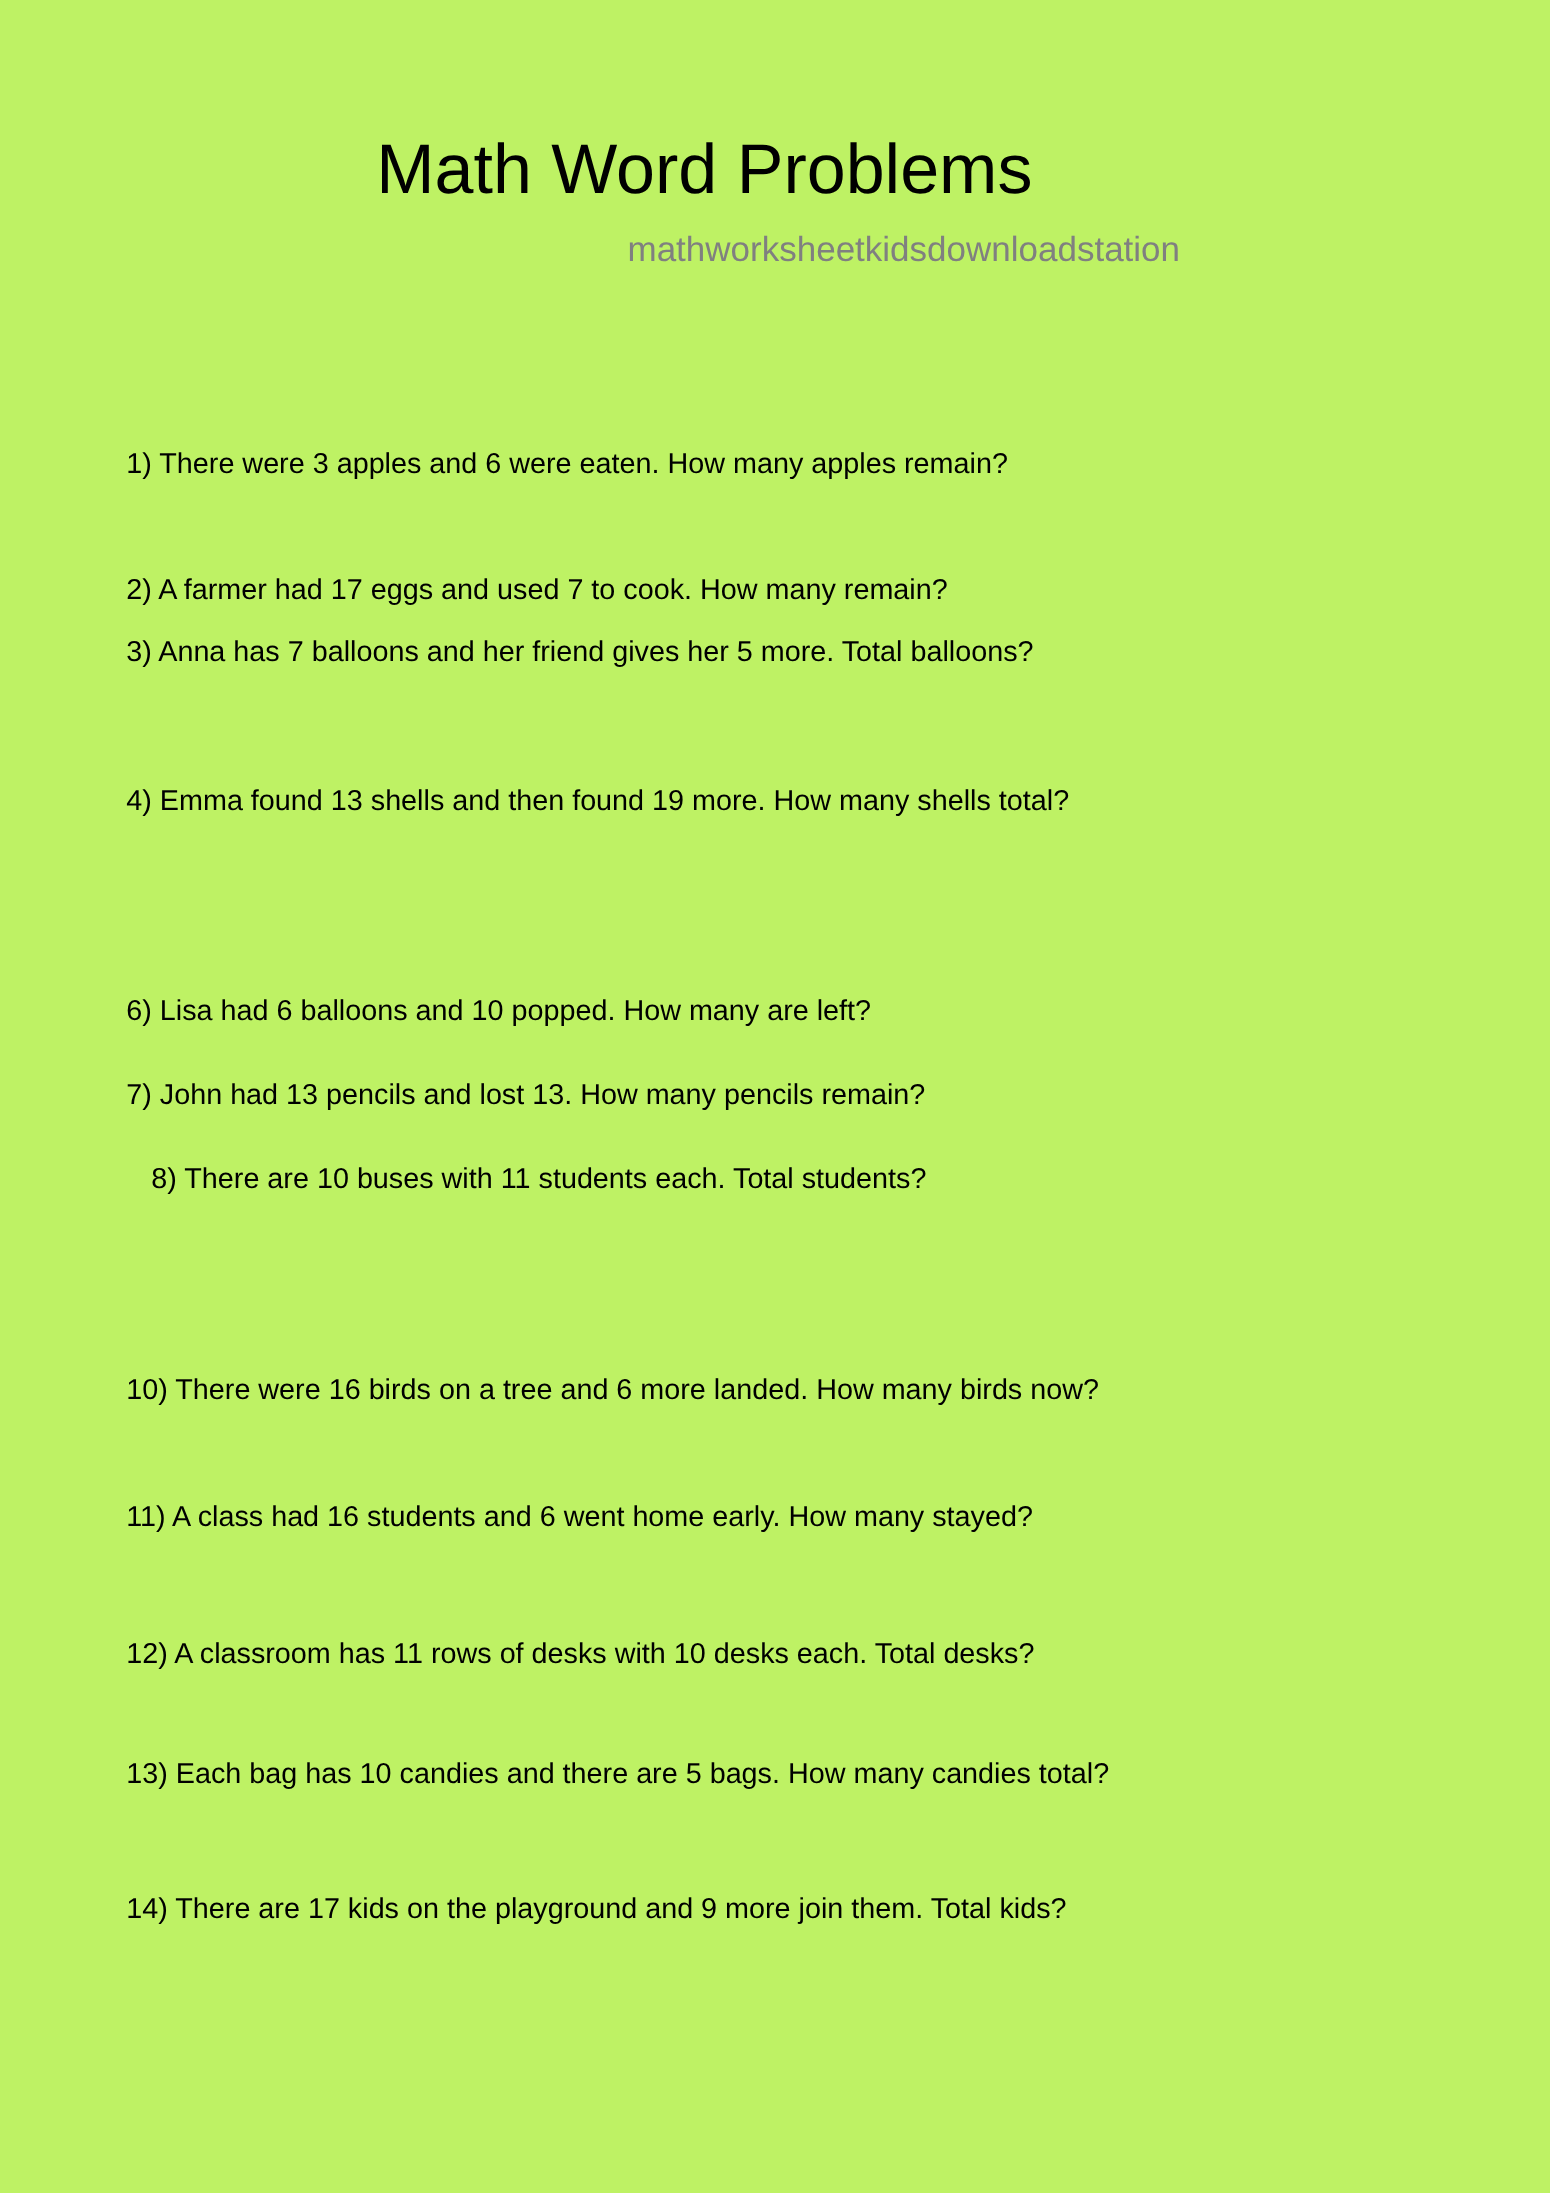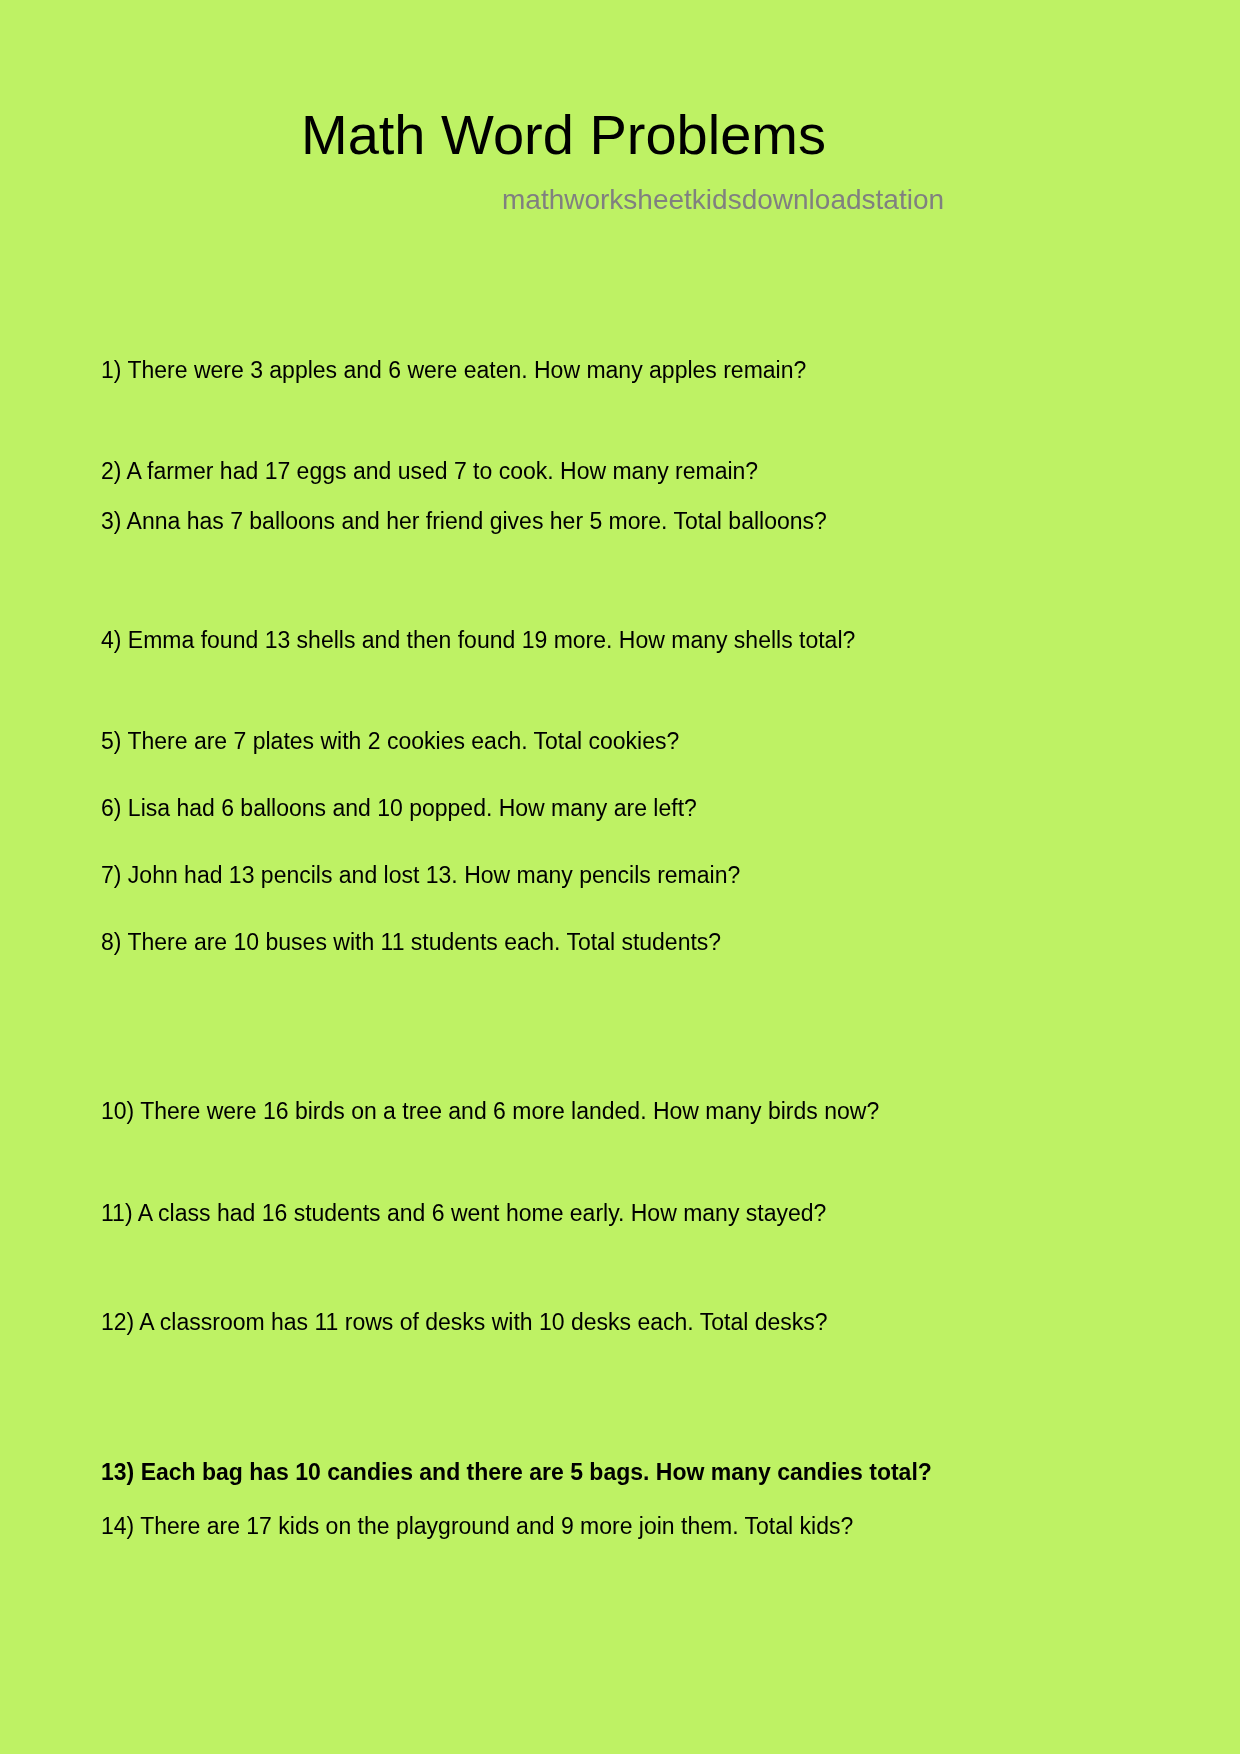--- a/index.html
+++ b/index.html
@@ -56,22 +56,21 @@
 <body>
 
 <div class="page">
   <h1 class="title">Math Word Problems</h1>
   <div class="subtitle">mathworksheetkidsdownloadstation</div>
 
   <div class="problem" style="top:349px;">1) There were 3 apples and 6 were eaten. How many apples remain?</div>
   <div class="problem" style="top:450px;">2) A farmer had 17 eggs and used 7 to cook. How many remain?</div>
   <div class="problem" style="top:500px;">3) Anna has 7 balloons and her friend gives her 5 more. Total balloons?</div>
   <div class="problem" style="top:619px;">4) Emma found 13 shells and then found 19 more. How many shells total?</div>
-  <div class="problem" style="top:720px;">5) There are 7 plates with 2 cookies each. Total cookies?</div>
   <div class="problem" style="top:787px;">6) Lisa had 6 balloons and 10 popped. How many are left?</div>
   <div class="problem" style="top:854px;">7) John had 13 pencils and lost 13. How many pencils remain?</div>
-  <div class="problem" style="top:921px;">8) There are 10 buses with 11 students each. Total students?</div>
+  <div class="problem" style="top:921px;margin-left:20px;">8) There are 10 buses with 11 students each. Total students?</div>
   <div class="problem" style="top:1090px;">10) There were 16 birds on a tree and 6 more landed. How many birds now?</div>
   <div class="problem" style="top:1192px;">11) A class had 16 students and 6 went home early. How many stayed?</div>
   <div class="problem" style="top:1301px;">12) A classroom has 11 rows of desks with 10 desks each. Total desks?</div>
-  <div class="problem" style="top:1451px;font-weight:bold;">13) Each bag has 10 candies and there are 5 bags. How many candies total?</div>
+  <div class="problem" style="top:1397px;">13) Each bag has 10 candies and there are 5 bags. How many candies total?</div>
   <div class="problem" style="top:1505px;">14) There are 17 kids on the playground and 9 more join them. Total kids?</div>
 </div>
 
 </body></html>

